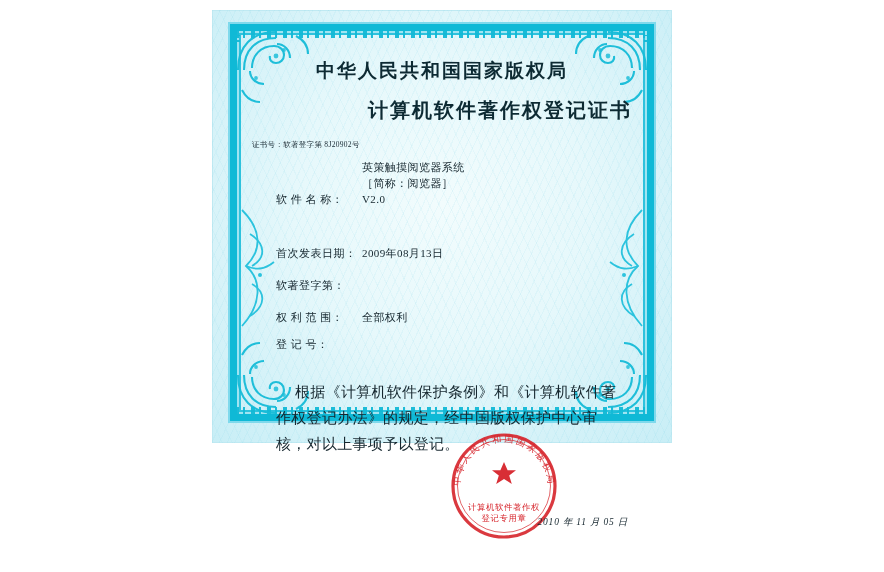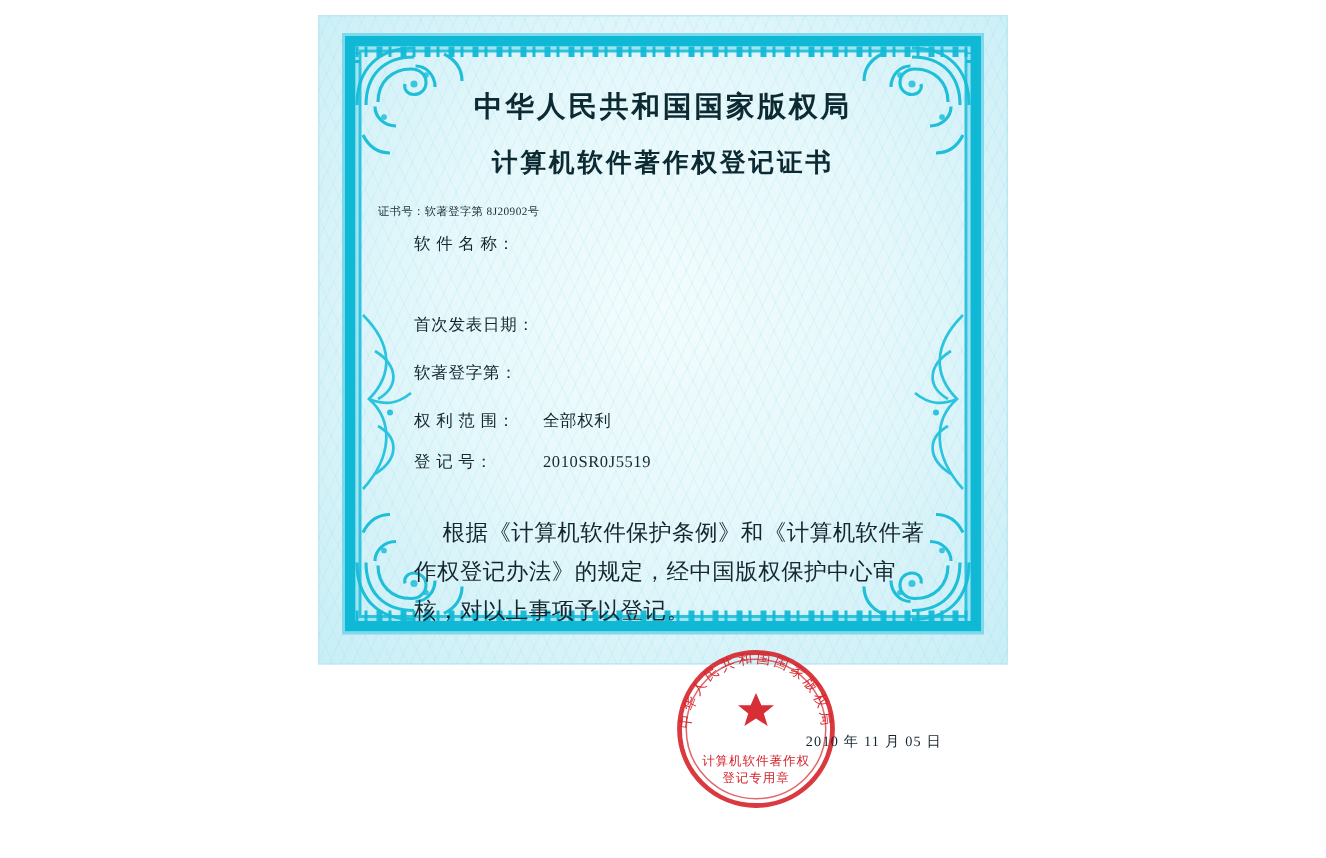--- a/index.html
+++ b/index.html
@@ -115,22 +115,22 @@
   }
   .title-main {
     text-align: center;
     font-size: 19px;
     letter-spacing: 2px;
     color: #0d2a33;
     font-weight: bold;
     font-family: "Liberation Serif", "DejaVu Serif", serif;
   }
   .title-sub {
-    text-align: center;
-    font-size: 17px;
+    text-align: right;
+    font-size: 20px;
     letter-spacing: 2px;
     color: #0d2a33;
     font-weight: bold;
     margin-top: 13px;
   }
   .cert-no {
     text-align: left;
     font-size: 7.5px;
     color: #20313a;
     margin-top: 16px;
@@ -181,24 +181,25 @@
     left: 236px;
     top: 420px;
     width: 112px;
     height: 112px;
   }
   .seal svg { display: block; }
 
   .date-line {
     position: absolute;
     right: 44px;
-    top: 478px;
+    top: 506px;
     font-size: 9.5px;
     color: #15262e;
     letter-spacing: 0.8px;
+    font-style: italic;
   }
 </style>
 </head>
 <body>
 
 <div id="page">
 
   <div class="cert">
 
     <div class="border-outer"></div>
@@ -296,52 +297,57 @@
 
       <div class="title-main">中华人民共和国国家版权局</div>
       <div class="title-sub">计算机软件著作权登记证书</div>
 
       <div class="cert-no">证书号：软著登字第 8J20902号</div>
 
       <div class="fields">
 
         <div class="field-row">
           <div class="fl">软 件 名 称：</div>
+          <div class="fv">
+            <span class="sub-line">英策触摸阅览器系统</span>
+            <span class="sub-line">［简称：阅览器］</span>
+            <span class="sub-line">V2.0</span>
+          </div>
         </div>
 
         <div class="gap-sm"></div>
 
 
         <div class="gap-lg"></div>
 
 
         <div class="gap-md"></div>
 
         <div class="field-row">
           <div class="fl">首次发表日期：</div>
+          <div class="fv">2009年08月13日</div>
         </div>
 
         <div class="gap-md"></div>
 
         <div class="field-row">
           <div class="fl">软著登字第：</div>
         </div>
 
         <div class="gap-md"></div>
 
         <div class="field-row">
           <div class="fl">权 利 范 围：</div>
           <div class="fv">全部权利</div>
         </div>
 
         <div class="gap-sm"></div>
 
         <div class="field-row">
           <div class="fl">登 记 号：</div>
-          <div class="fv">2010SR0J5519</div>
         </div>
 
       </div>
 
       <div class="para">根据《计算机软件保护条例》和《计算机软件著作权登记办法》的规定，经中国版权保护中心审核，对以上事项予以登记。</div>
 
     </div>
 
     <div class="seal">
       <svg viewBox="0 0 112 112" width="112" height="112">

